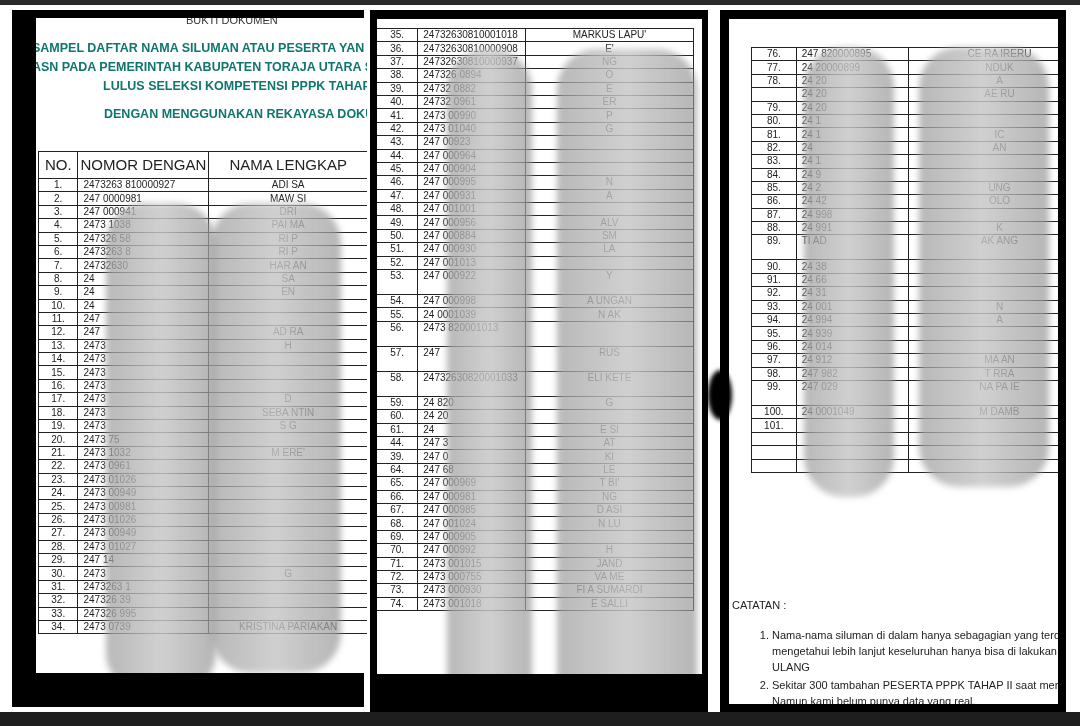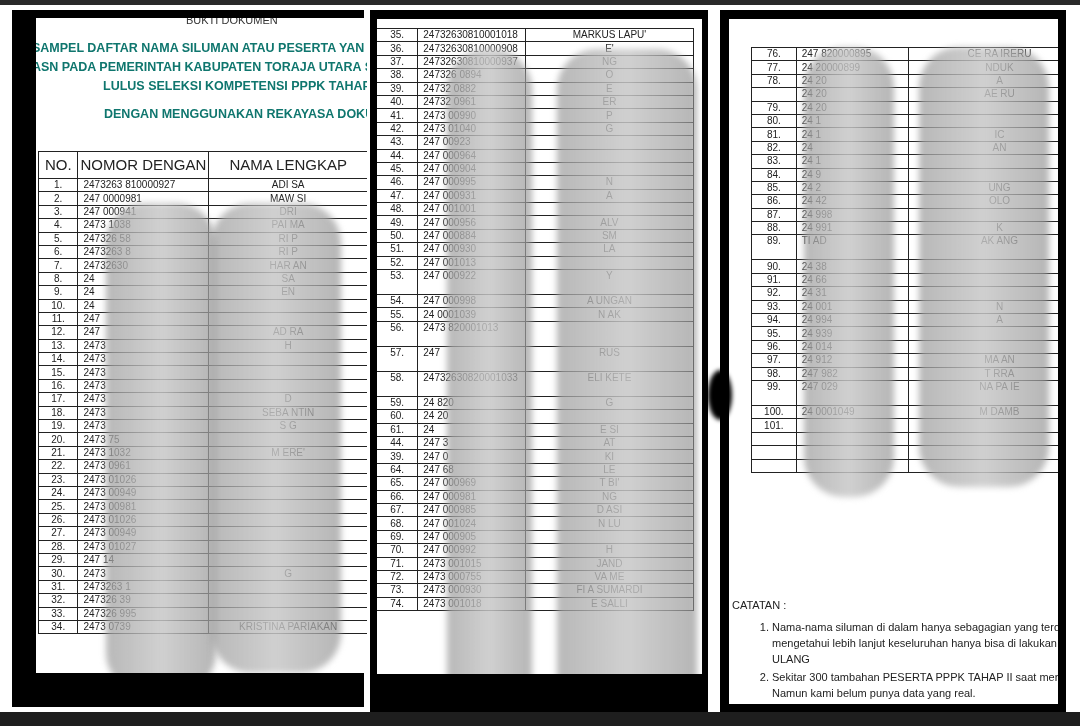--- a/index.html
+++ b/index.html
@@ -31,21 +31,21 @@
   th { font-weight: normal; font-size: 15px; height: 26px; text-align: center; }
   td.no { text-align: center; width: 38px; }
   td.nomor { width: 100px; text-align: left; padding-left: 5px; }
   td.nama { width: 170px; text-align: center; }
   tr.tall td { height: 24px; vertical-align: top; }
   .blur {
     position: absolute; background: linear-gradient(90deg, rgba(160,160,160,0.75), rgba(200,200,200,0.85), rgba(150,150,150,0.7));
     filter: blur(3px); border-radius: 40px; pointer-events: none;
   }
   .notes { position: absolute; font-size: 11px; color: #222; }
-  .notes .title { margin-bottom: 8px; }
+  .notes .title { margin-bottom: 16px; }
   .notes ol { margin: 0; padding-left: 40px; }
   .notes li { line-height: 16px; margin-bottom: 2px; white-space: nowrap; }
   .blot { position: absolute; background: #000; border-radius: 50%; filter: blur(2px); }
 </style>
 </head>
 <body>
 
 <div class="topbar"></div>
 
 <div class="page" id="p1">

